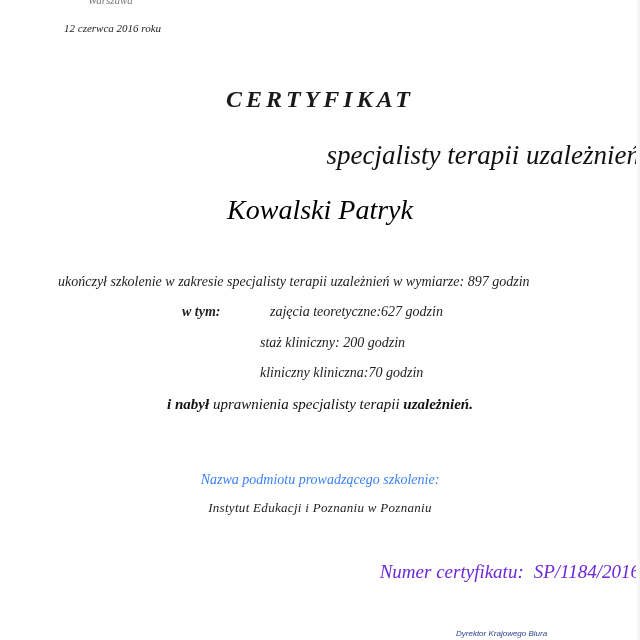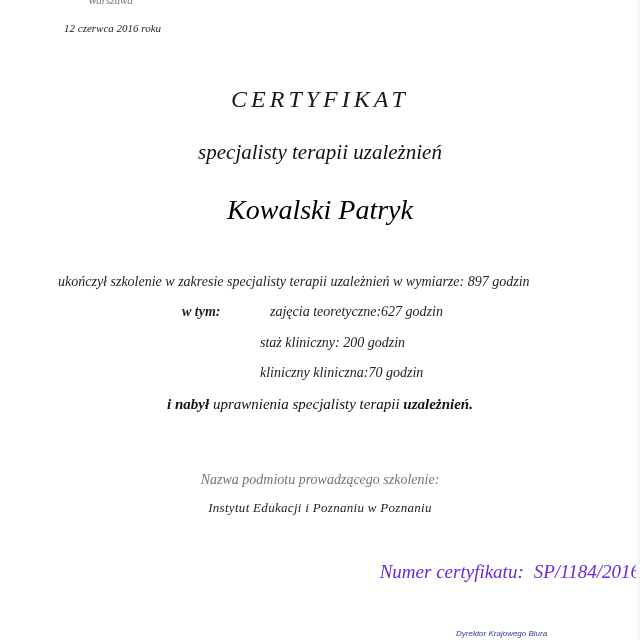--- a/index.html
+++ b/index.html
@@ -9,34 +9,34 @@
     font-family: "DejaVu Serif", "Liberation Serif", serif;
     color: #1a1a1a;
     position: relative;
   }
   .abs { position: absolute; white-space: nowrap; }
   .center { left: 0; width: 640px; text-align: center; }
 
   .city { top: -6px; left: 88px; font-size: 11px; color: #777; font-family: "Liberation Serif", serif; font-style: italic; }
   .date { top: 22px; left: 64px; font-size: 11px; font-family: "Liberation Serif", serif; font-style: italic; color: #222; }
 
-  .title { top: 86px; font-size: 24px; letter-spacing: 4px; font-family: "Liberation Serif", serif; font-style: italic; color: #1a1a1a; }
-  .subtitle { top: 140px; font-size: 21px; font-family: "Liberation Serif", serif; font-style: italic; color: #111; }
+  .title { top: 86px; font-size: 24px; letter-spacing: 4px; font-family: "Liberation Serif", serif; font-style: italic; color: #1a1a1a; font-weight: bold; }
+  .subtitle { top: 140px; font-size: 27px; font-family: "Liberation Serif", serif; font-style: italic; color: #111; text-align: right; }
   .name { top: 194px; font-size: 28px; font-family: "Liberation Serif", serif; font-style: italic; color: #000000; }
 
   .body-line { font-family: "Liberation Serif", serif; font-style: italic; font-size: 14px; color: #222; }
   .l1 { top: 274px; left: 58px; }
   .l2a { top: 304px; left: 182px; font-weight: bold; }
   .l2b { top: 304px; left: 270px; }
   .l3 { top: 335px; left: 260px; }
   .l4 { top: 365px; left: 260px; }
   .l5 { top: 396px; font-size: 15px; color: #111; }
   .bold { font-weight: bold; text-align: right; }
 
-  .org-label { top: 472px; font-size: 14px; font-family: "Liberation Serif", serif; font-style: italic; color: #737373; }
+  .org-label { top: 472px; font-size: 14px; font-family: "Liberation Serif", serif; font-style: italic; color: #3b82f6; }
   .org-name { top: 500px; font-size: 13px; font-family: "Liberation Serif", serif; font-style: italic; color: #222; letter-spacing: 0.3px; }
 
   .cert-number { top: 561px; left: 0; width: 640px; text-align: right; font-size: 19px; font-family: "Liberation Serif", serif; font-style: italic; color: #6d28d9; }
   .cert-number .val { margin-left: 10px; }
 
   .director { top: 629px; left: 426px; font-size: 8px; color: #2a3f8f; font-family: "Liberation Sans", sans-serif; font-style: italic; margin-left: 30px; }
   .right-edge { top: 0; right: 0; width: 4px; height: 640px; background: linear-gradient(to right, #ffffff, #f2f2f2); }
 </style>
 </head>
 <body>

